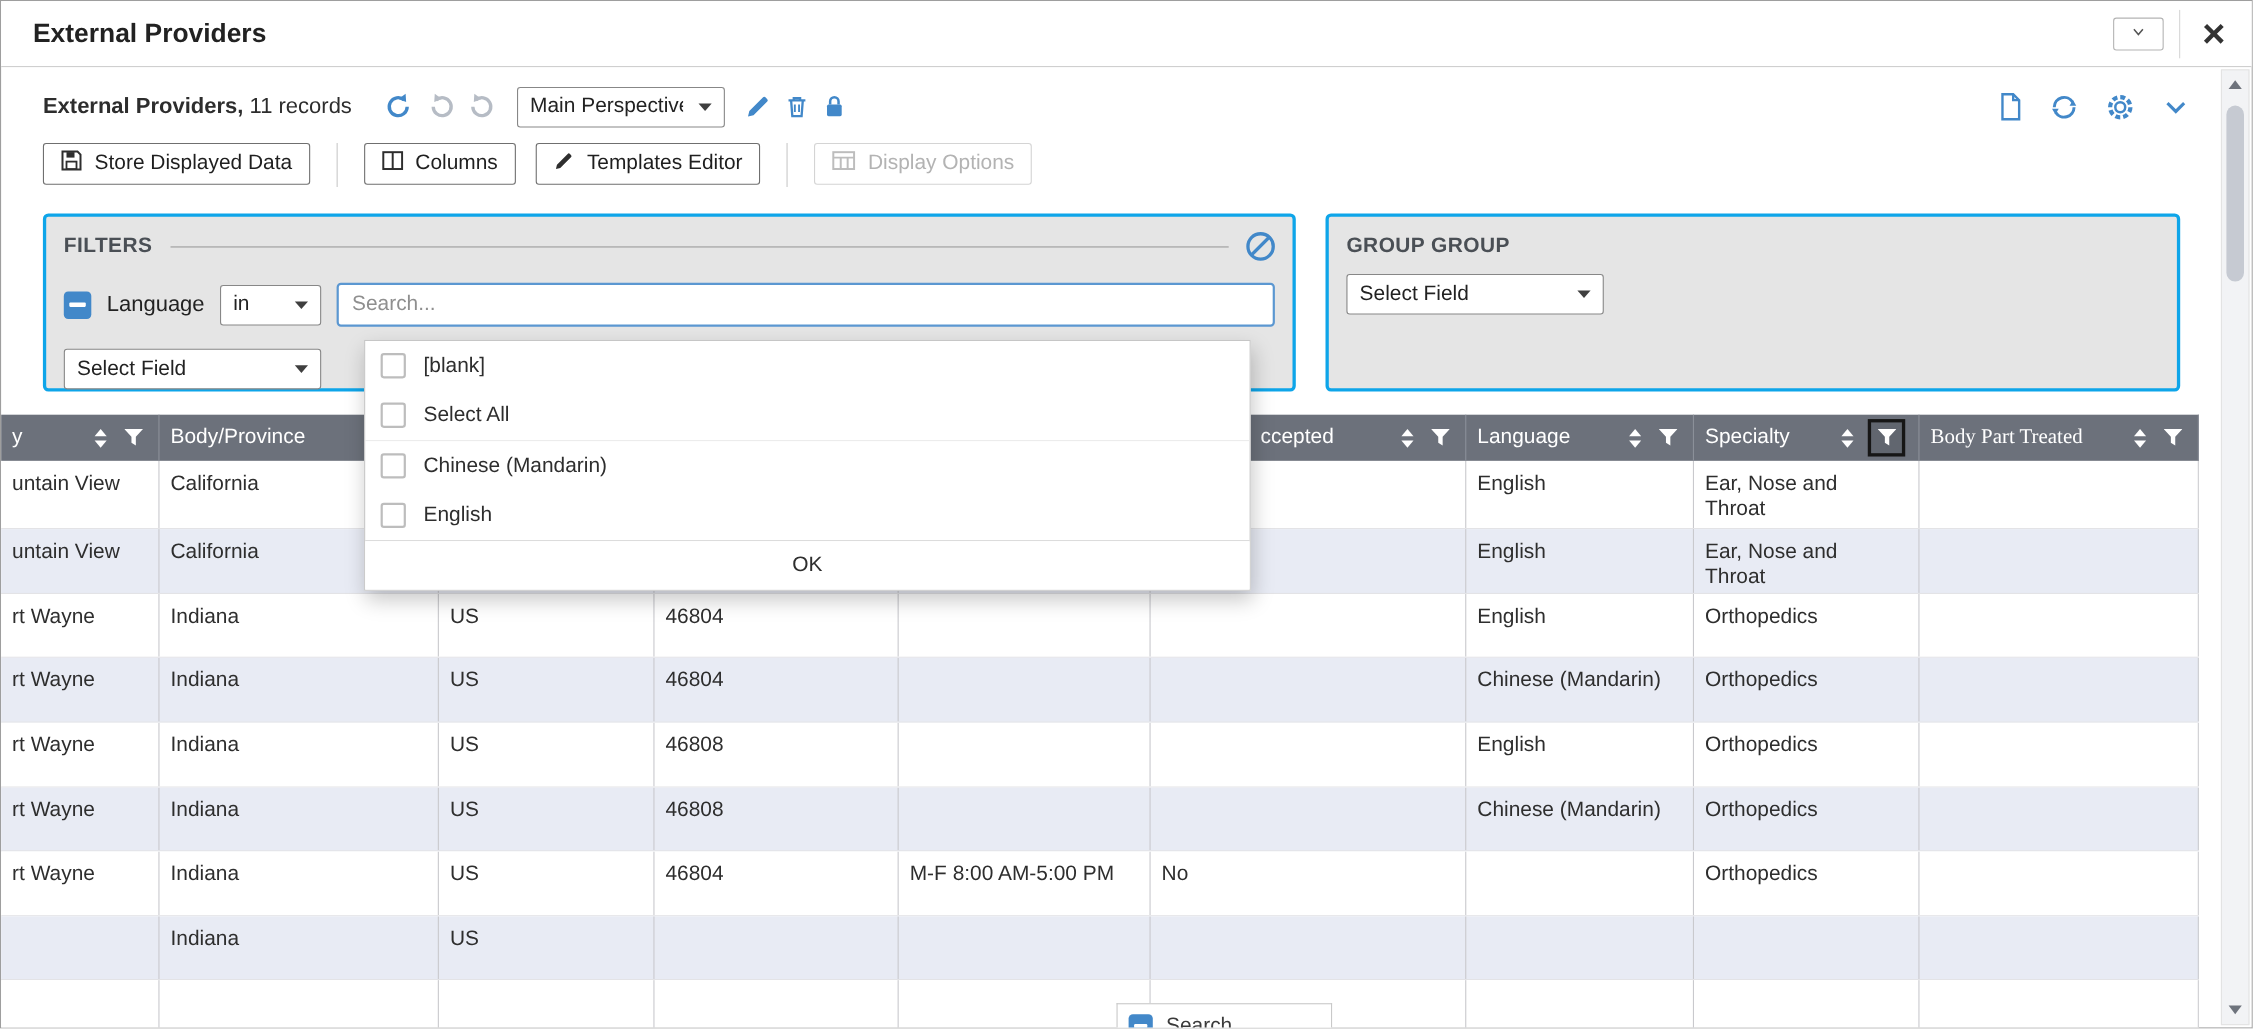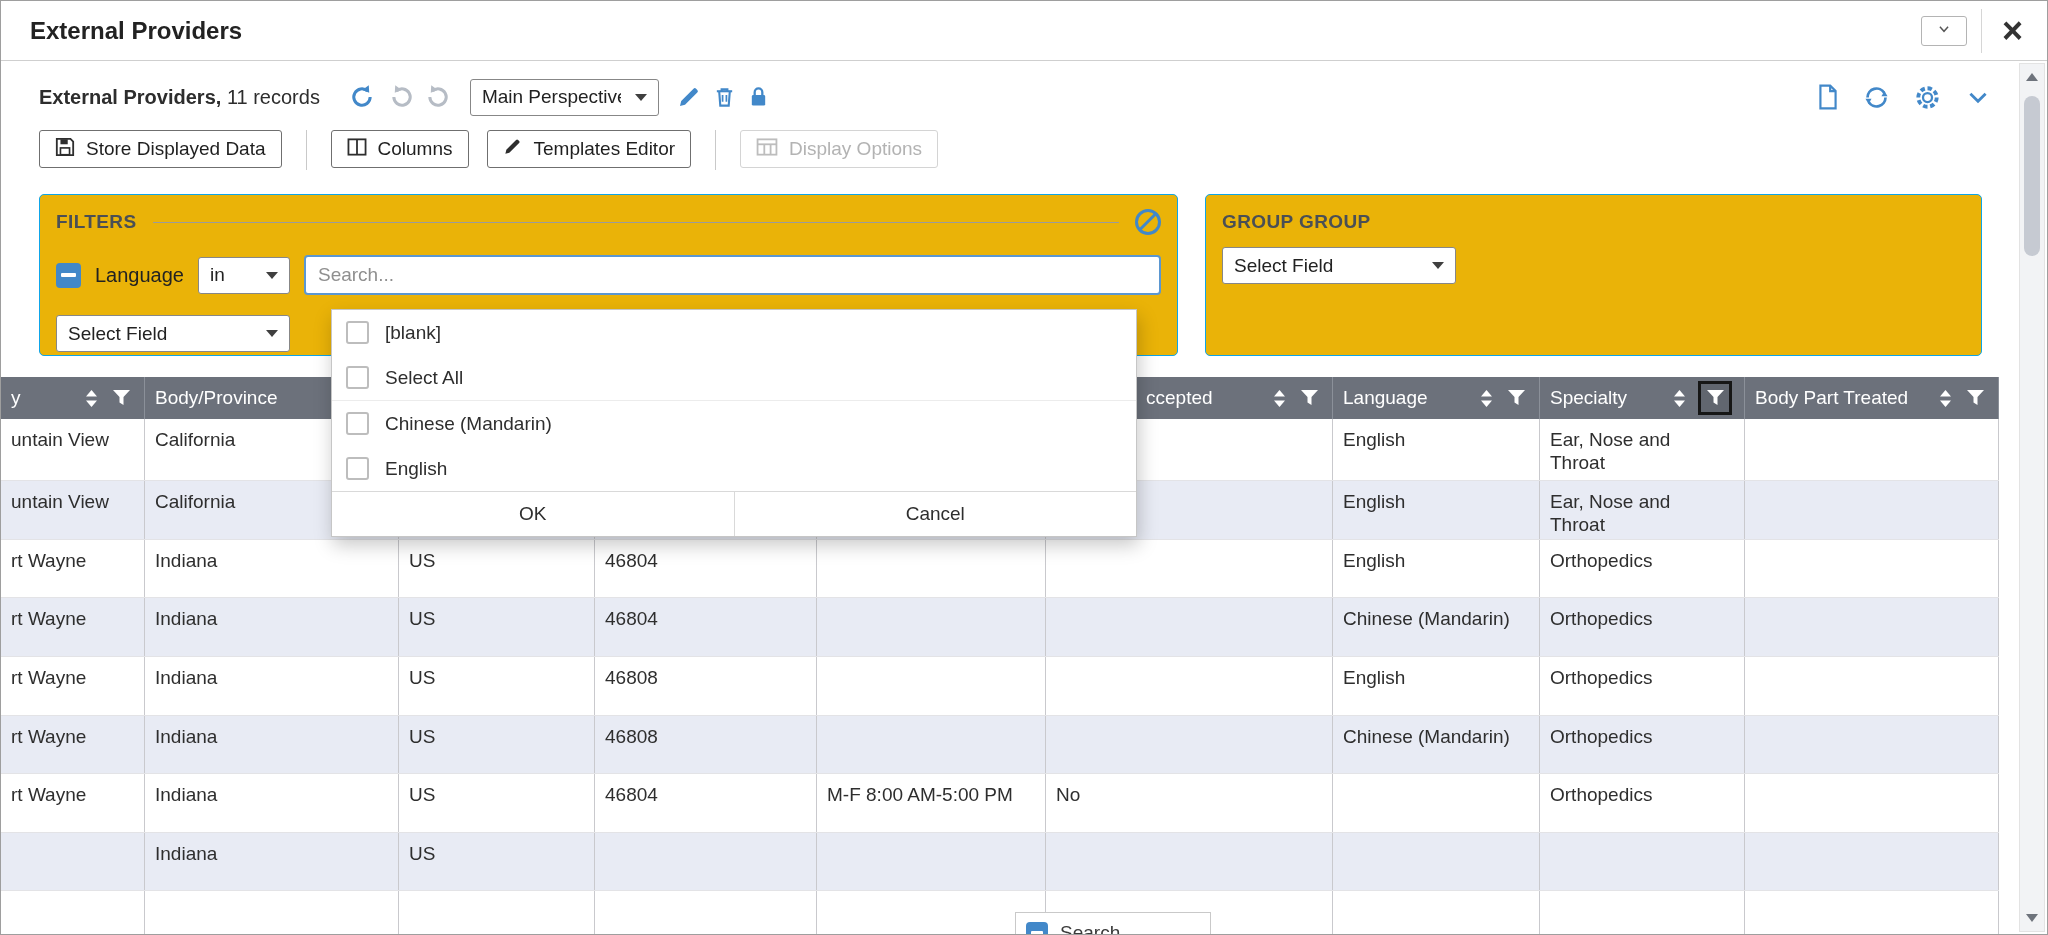--- a/index.html
+++ b/index.html
@@ -30,21 +30,21 @@
   .field-select{width:234px;}
 
   
   .row2{position:absolute;top:129px;left:38px;height:40px;display:flex;align-items:flex-start;z-index:4;}
   .abtn{display:inline-flex;align-items:center;gap:11px;height:38px;padding:0 15px;background:#fff;border:1px solid #6f6f6f;border-radius:3px;font-size:19px;color:#1f1f1f;font-family:inherit;cursor:pointer;white-space:nowrap;}
   .abtn + .abtn{margin-left:18px;gap:12px;}
   .abtn.disabled{border-color:#d4d4d4;color:#b3b3b3;cursor:default;}
   .sep{width:1px;height:40px;background:#c9c9c9;margin:0 24px;flex:none;}
 
   
-  .panel{position:absolute;background:#eab308;border:1px solid #0ea5e9;border-radius:5px;box-sizing:border-box;padding:12px 16px;z-index:3;}
+  .panel{position:absolute;background:#e5e5e5;border:3px solid #0ea5e9;border-radius:5px;box-sizing:border-box;padding:12px 16px;z-index:3;}
   .filters-panel{left:38px;top:193px;width:1139px;height:162px;}
   .group-panel{left:1204px;top:193px;width:777px;height:162px;}
   .panel-head{display:flex;align-items:center;height:30px;}
   .panel-title{font-size:19px;font-weight:700;color:#4a4f55;letter-spacing:.4px;white-space:nowrap;}
   .hline{flex:1;height:1px;background:#9b9b9b;margin:0 16px;}
   .no-entry{width:26px;height:26px;border:3px solid var(--accent,#4288c9);border-radius:50%;position:relative;box-sizing:border-box;flex:none;cursor:pointer;}
   .no-entry::after{content:"";position:absolute;left:-2px;top:8px;width:24px;height:3px;background:var(--accent,#4288c9);transform:rotate(-45deg);}
   .filter-row{display:flex;align-items:center;margin-top:18px;gap:14px;}
   .filter-field{font-size:20px;color:#222;white-space:nowrap;}
   .blue-cb{width:25px;height:25px;background:var(--accent,#4288c9);border-radius:4px;position:relative;flex:none;cursor:pointer;}
@@ -370,21 +370,21 @@
               <path d="M6.5 1 L12 7.5 L1 7.5 Z" fill="#fff"></path>
               <path d="M6.5 18 L1 11.5 L12 11.5 Z" fill="#fff"></path>
             </svg>
           </span>
           <span class="hicon funnel-wrap focused">
             <svg width="17" height="16" viewBox="0 0 17 16">
               <path d="M0 0 H17 L10.5 7 V15 L6.5 12.5 V7 Z" fill="#fff"></path>
             </svg>
           </span>
         </div>
-        <div class="th" style="width: 254px;">
+        <div class="th" style="width: 254px; font-family: Liberation Serif, serif;">
           <span class="th-label">Body Part Treated</span>
           <span class="hicon sorticon">
             <svg width="13" height="19" viewBox="0 0 13 19">
               <path d="M6.5 1 L12 7.5 L1 7.5 Z" fill="#fff"></path>
               <path d="M6.5 18 L1 11.5 L12 11.5 Z" fill="#fff"></path>
             </svg>
           </span>
           <span class="hicon funnel-wrap">
             <svg width="17" height="16" viewBox="0 0 17 16">
               <path d="M0 0 H17 L10.5 7 V15 L6.5 12.5 V7 Z" fill="#fff"></path>
@@ -671,21 +671,20 @@
           <span class="popup-cb"></span>
           <span class="popup-label">Chinese (Mandarin)</span>
         </div>
         <div class="popup-row">
           <span class="popup-cb"></span>
           <span class="popup-label">English</span>
         </div>
       </div>
     <div class="popup-buttons">
       <button class="popup-btn">OK</button>
-      <button class="popup-btn">Cancel</button>
     </div>
   </div>
 
   <div class="partial-search">
     <span class="blue-cb small"></span>
     <span>Search</span>
   </div>
 
   <div class="vscroll">
     <div class="vs-btn up">

